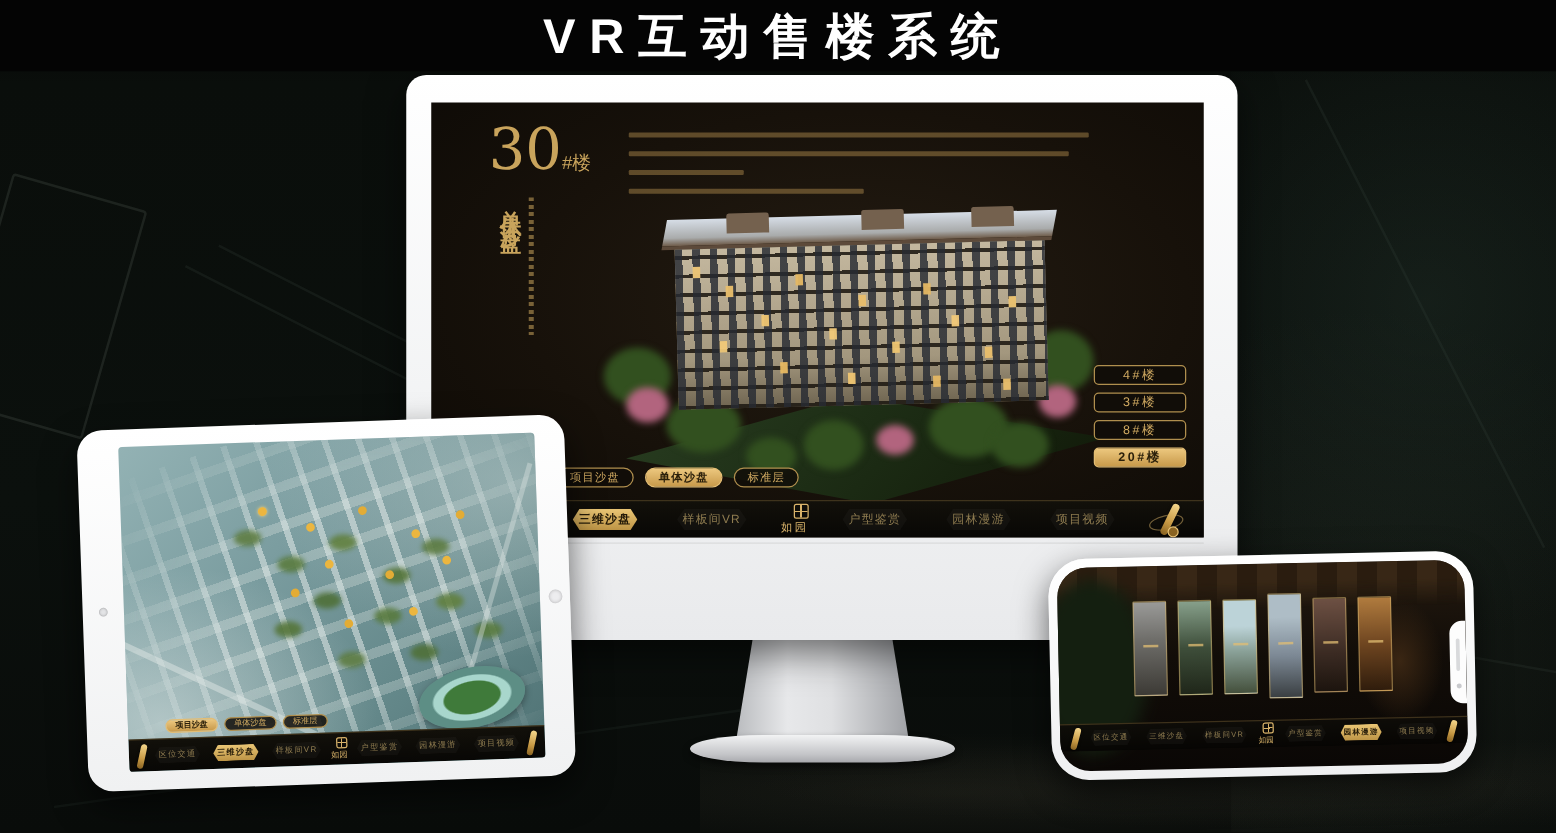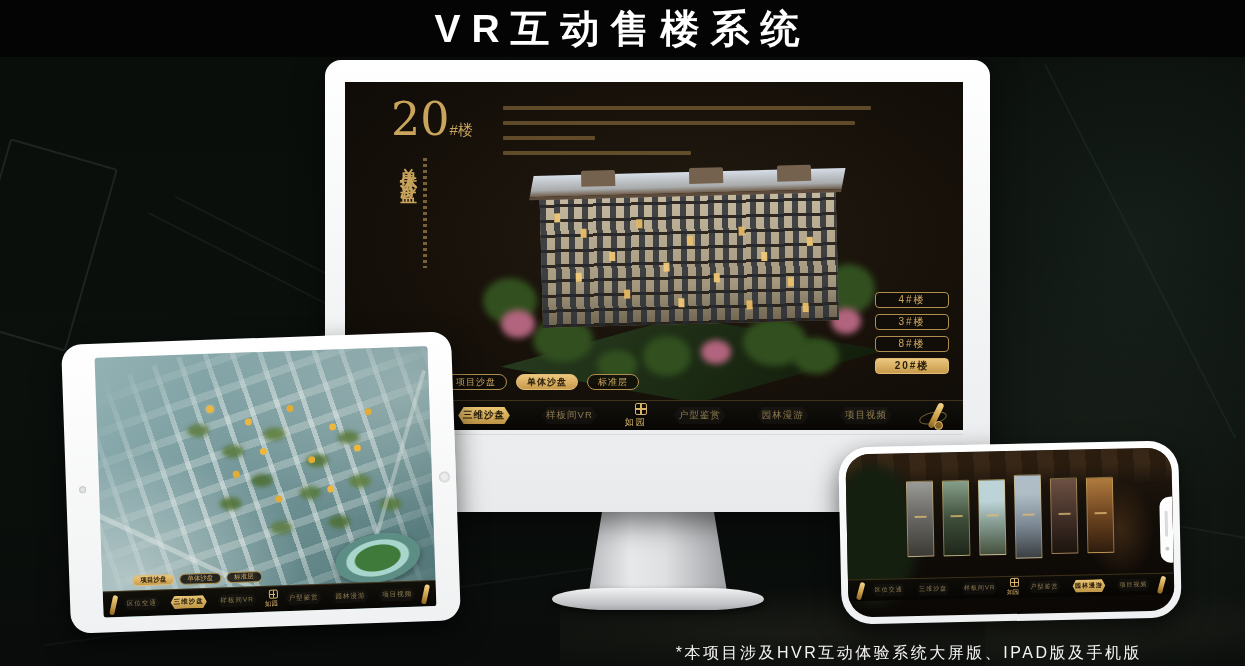--- a/index.html
+++ b/index.html
@@ -173,21 +173,21 @@
 
   <div class="header">
     <h1>VR互动售楼系统</h1>
   </div>
 
   <div class="stand-neck"></div>
   <div class="stand-base"></div>
   <div class="monitor">
     <div class="m-screen">
 
-      <div class="unit-num"><span>20</span><span class="unit-suffix">#楼</span></div>
+      <div class="unit-num"><span>30</span><span class="unit-suffix">#楼</span></div>
       <div class="unit-sub">单体沙盘</div>
       <div class="unit-sub-en"></div>
 
       <div class="para">
         <div class="p1"></div>
         <div class="p2"></div>
         <div class="p3"></div>
         <div class="p4"></div>
       </div>
 
@@ -310,14 +310,13 @@
         <div class="rod"></div>
       </div>
 
       <div class="p-notch">
         <div class="slit"></div>
         <div class="dot"></div>
       </div>
     </div>
   </div>
 
-  <div class="footnote">*本项目涉及HVR互动体验系统大屏版、IPAD版及手机版</div>
 </div>
 
 </body></html>

